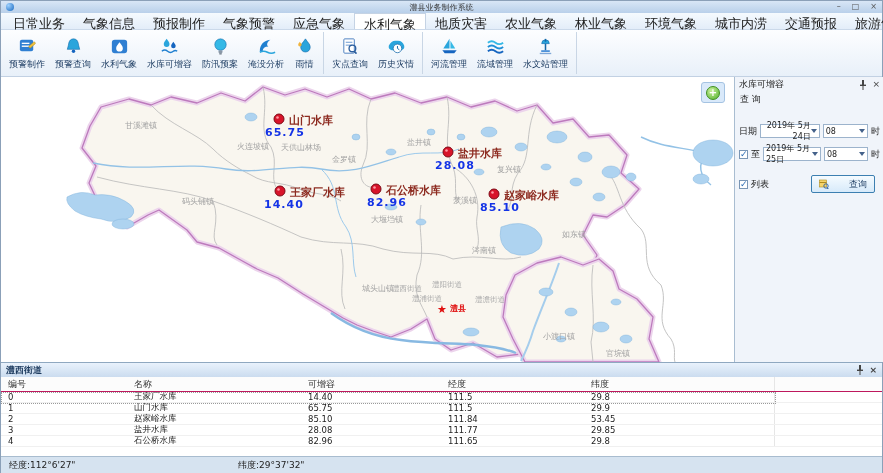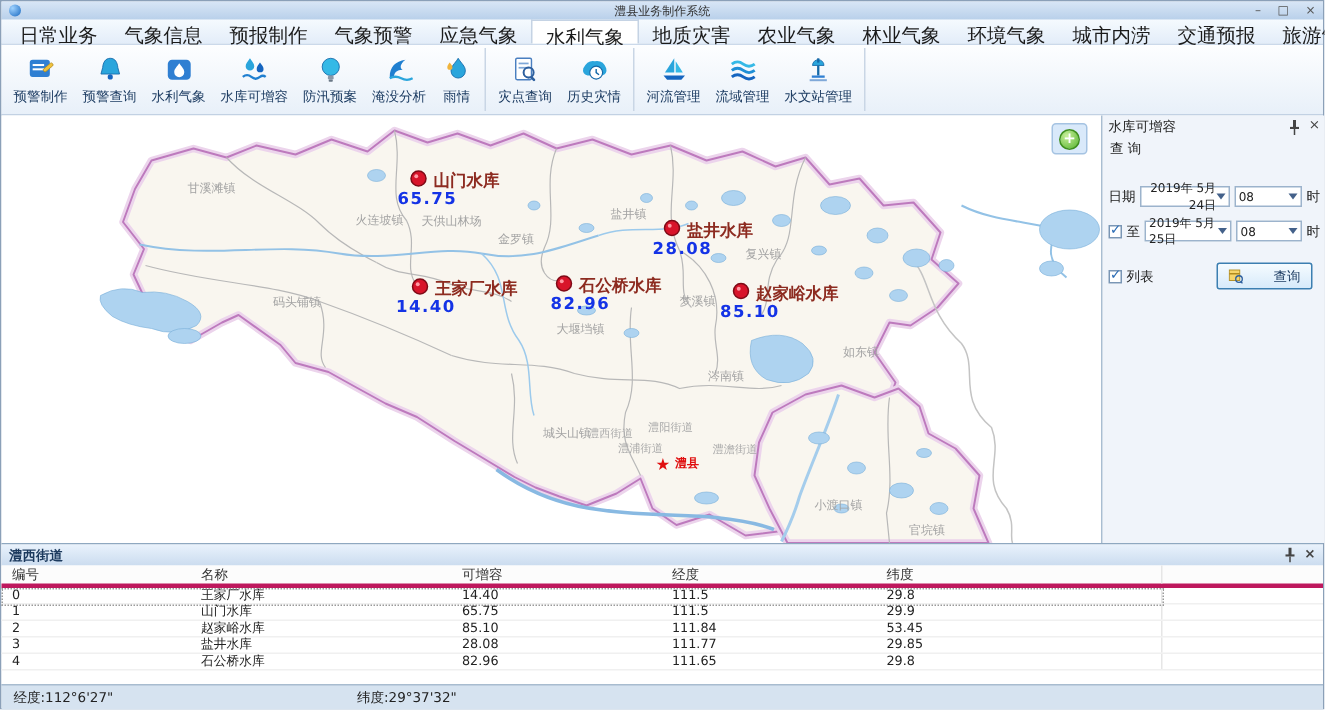--- a/index.html
+++ b/index.html
@@ -44,21 +44,21 @@
   .combo.date { width:69px; }
   .combo.hour { width:52px; }
   .arr { width:0; height:0; border-left:3px solid transparent; border-right:3px solid transparent; border-top:4px solid #44618a; }
   .cb { width:9px; height:9px; background:#fff; border:1px solid #7a96b5; position:relative; flex:0 0 9px; }
   .cb.checked::after { content:"✓"; position:absolute; left:0px; top:-2px; font-size:9px; color:#2b6cb5; }
   .qbtn { margin-left:auto; margin-right:5px; width:64px; height:18px; border:1px solid #3c7fb1; border-radius:2px; background:linear-gradient(#f5fbff,#d7eafa); display:flex; align-items:center; justify-content:center; gap:20px; font-size:9px; color:#17375e; }
 
   
   .output { flex:0 0 94px; height:94px; border-top:1px solid #8fa8c0; display:flex; flex-direction:column; background:#fff; }
   .output-header { height:14px; flex:0 0 14px; background:linear-gradient(#e9f2fc,#cbdcef); display:flex; align-items:center; padding:0 5px; font-size:9px; font-weight:bold; color:#1c3a5e; }
-  .thead { display:flex; height:15px; flex:0 0 15px; background:#fcfcfc; border-bottom:3px solid #be185d; font-size:9px; color:#333; align-items:center; }
+  .thead { display:flex; height:15px; flex:0 0 15px; background:#fcfcfc; border-bottom:1px solid #be185d; font-size:9px; color:#333; align-items:center; }
   .trow { display:flex; height:11px; flex:0 0 11px; align-items:center; font-size:8.5px; color:#222; border-bottom:1px solid #f0f0f0; position:relative; }
   .c0{width:130px;padding-left:7px;} .c1{width:174px;padding-left:3px;} .c2{width:140px;padding-left:3px;} .c3{width:143px;padding-left:3px;} .c4{width:186px;padding-left:3px;}
   .cf{flex:1; border-left:1px solid #e6e6e6; height:100%;}
   .trow.focused::after { content:""; position:absolute; left:0; top:0; width:773px; height:100%; border:1px dotted #9a9a9a; pointer-events:none; }
   .tfill { flex:1; }
 
   
   .statusbar { flex:0 0 18px; height:18px; background:#d6e3f0; border-top:1px solid #a8bccf; display:flex; align-items:center; font-size:9px; color:#222; }
   .st-lon { margin-left:8px; width:229px; }
 

